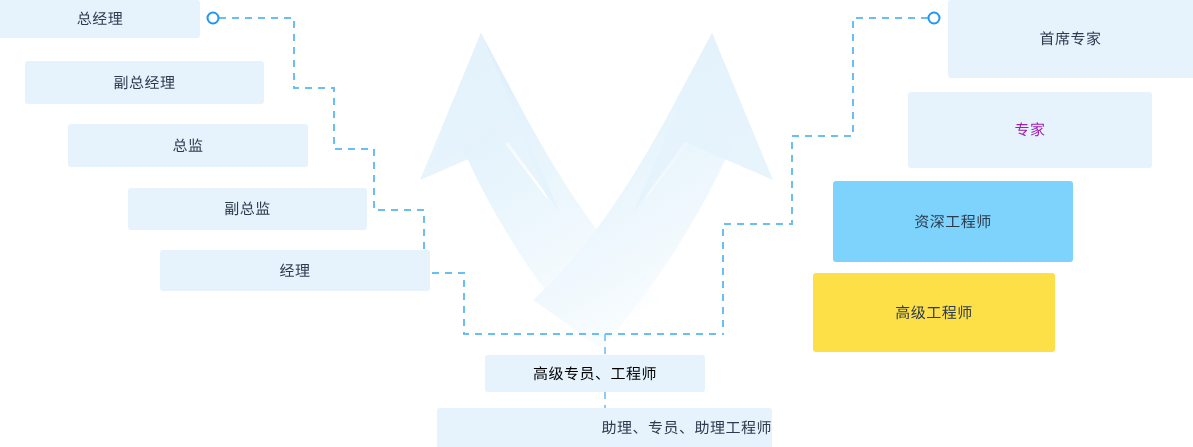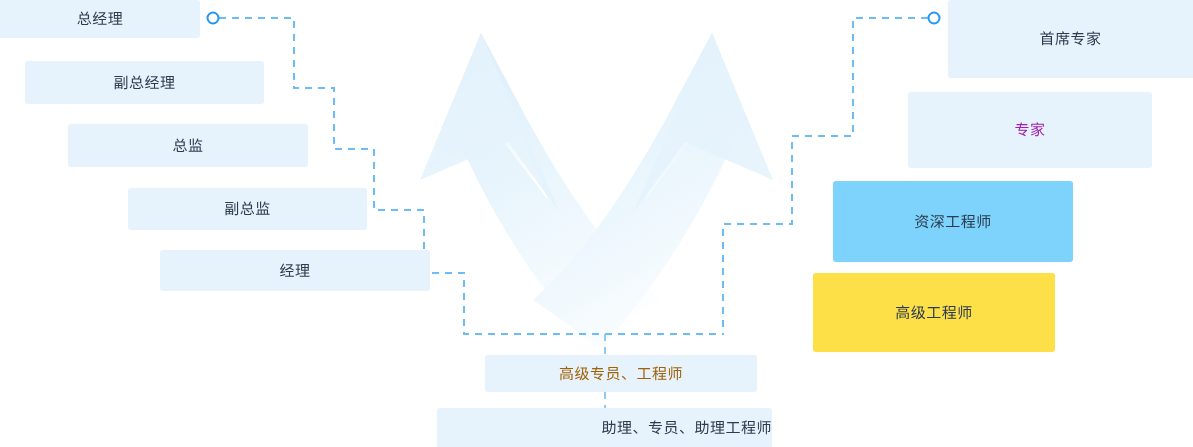--- a/index.html
+++ b/index.html
@@ -133,20 +133,20 @@
   <div class="lvl tall" style="left: 908px; top: 92px; width: 244px; height: 76px; background: rgb(230, 243, 252); color: #a21caf;">
     <span>专家</span>
   </div>
   <div class="lvl tall" style="left: 833px; top: 181px; width: 240px; height: 81px; background: #7dd3fc; color: rgb(45, 59, 78);">
     <span>资深工程师</span>
   </div>
   <div class="lvl tall" style="left: 770px; top: 273px; width: 242px; height: 79px; background: #fde047; color: rgb(45, 59, 78); margin-left: 43px;">
     <span>高级工程师</span>
   </div>
 
-  <div class="lvl" style="left: 485px; top: 355px; width: 272px; height: 37px; background: rgb(230, 243, 252); color: #a16207;">
+  <div class="lvl" style="left: 485px; top: 355px; width: 220px; height: 37px; background: rgb(230, 243, 252); color: #000000;">
     <span>高级专员、工程师</span>
   </div>
   <div class="lvl bleed-bottom" style="left: 437px; top: 408px; width: 335px; height: 39px; background: rgb(230, 243, 252); color: rgb(45, 59, 78);">
     <span>助理、专员、助理工程师</span>
   </div>
 
 </div>
 
 </body></html>

